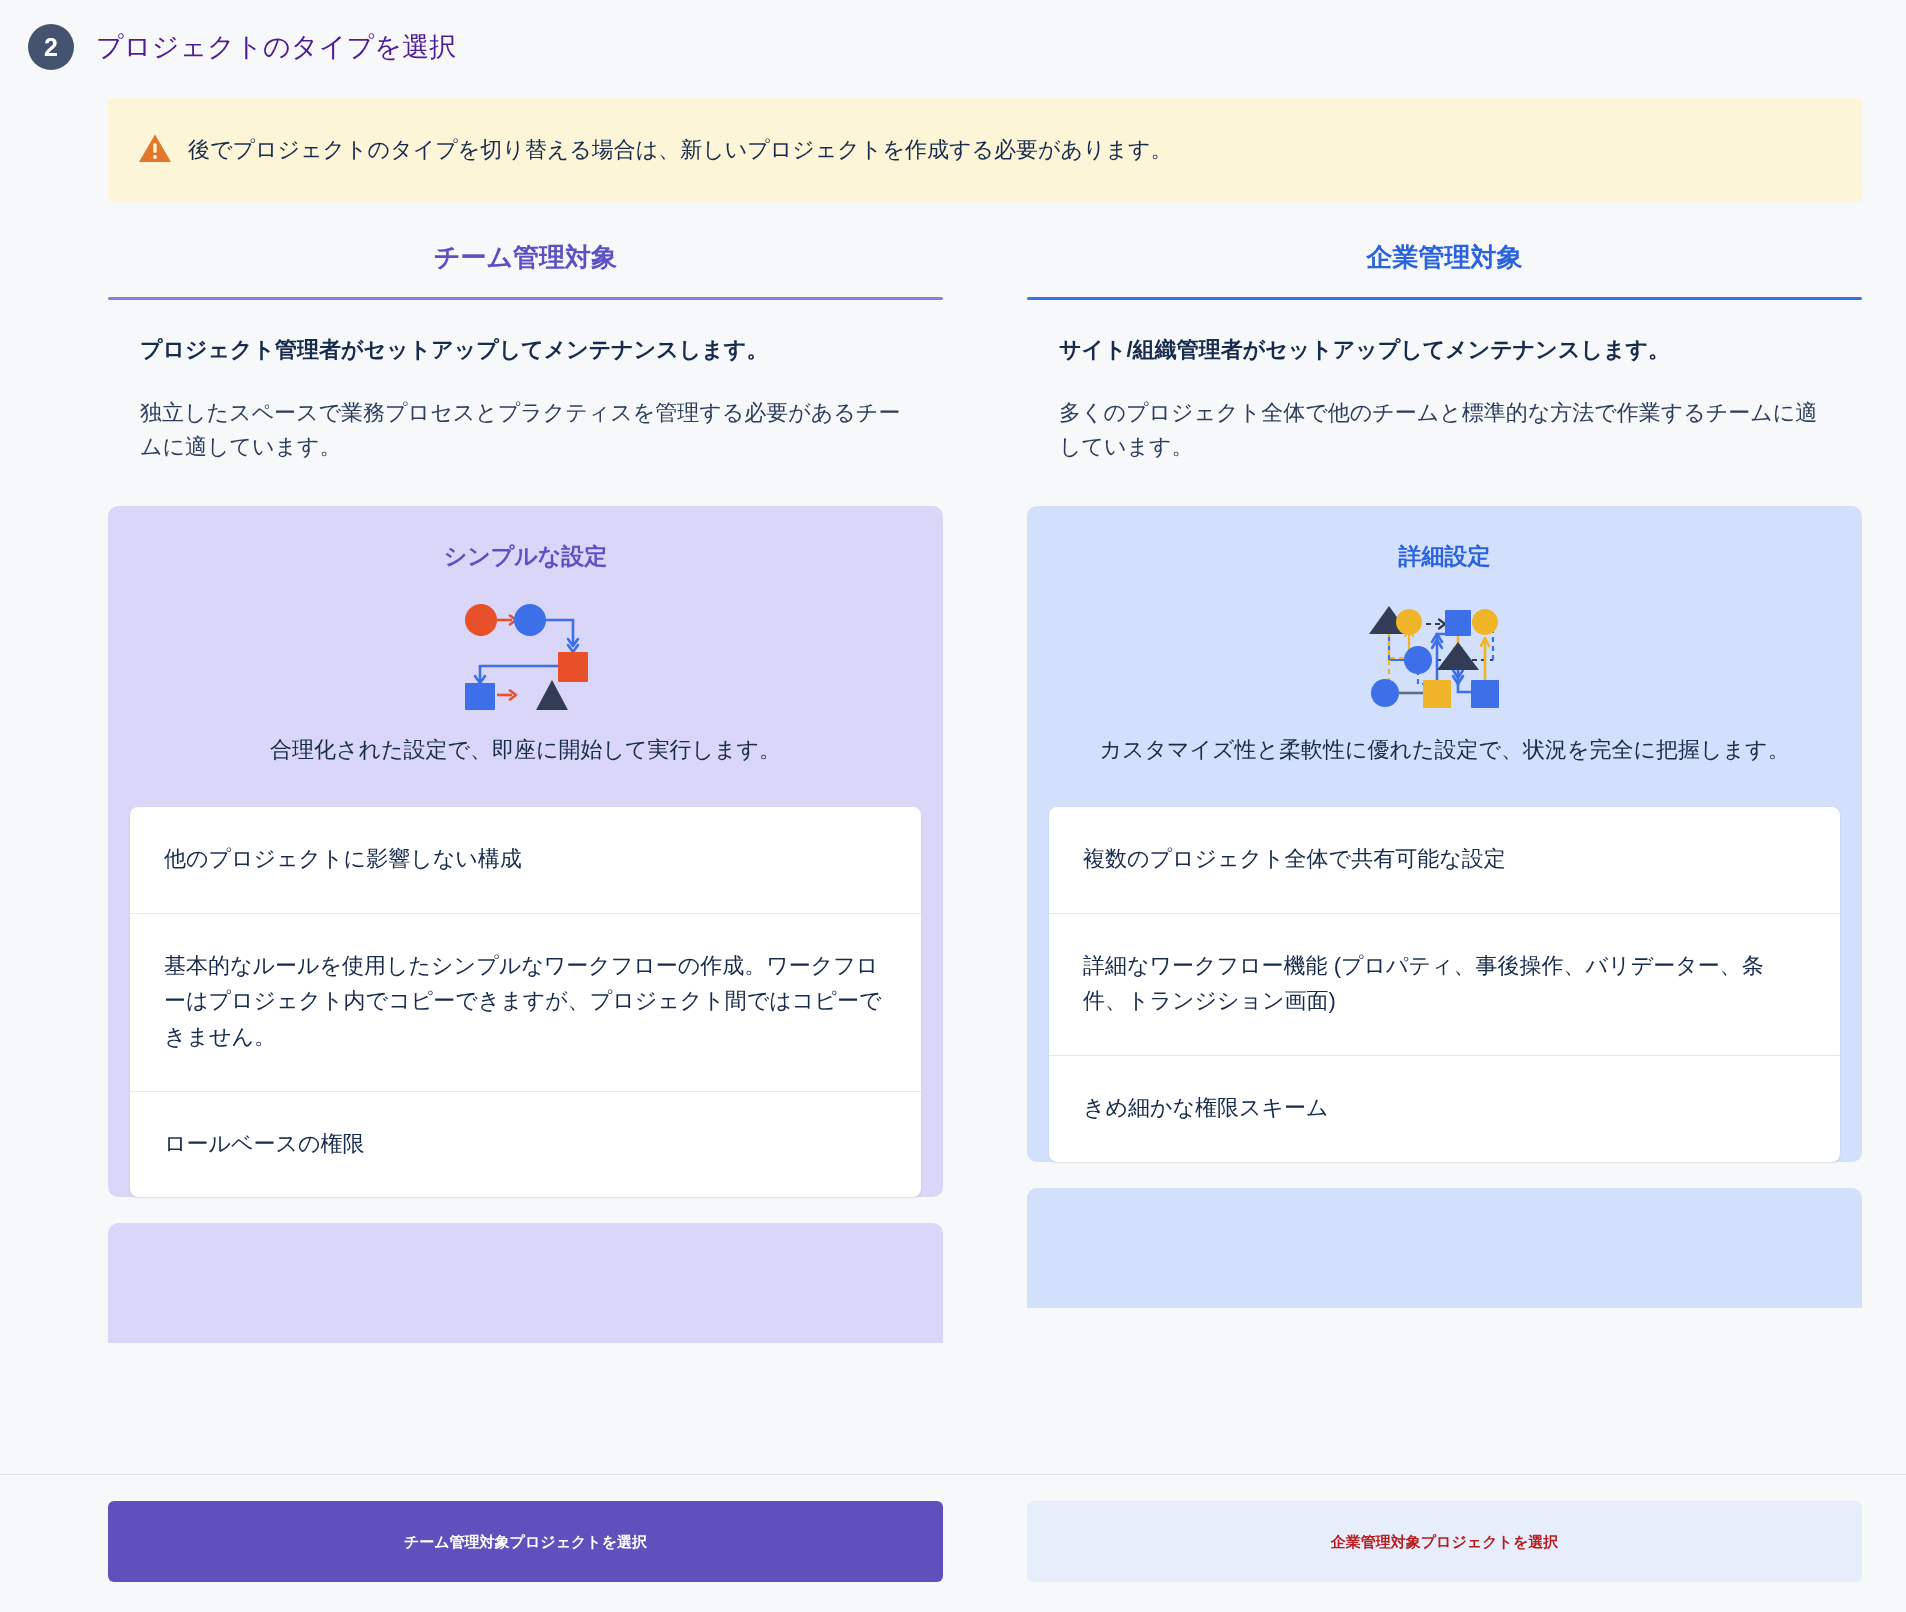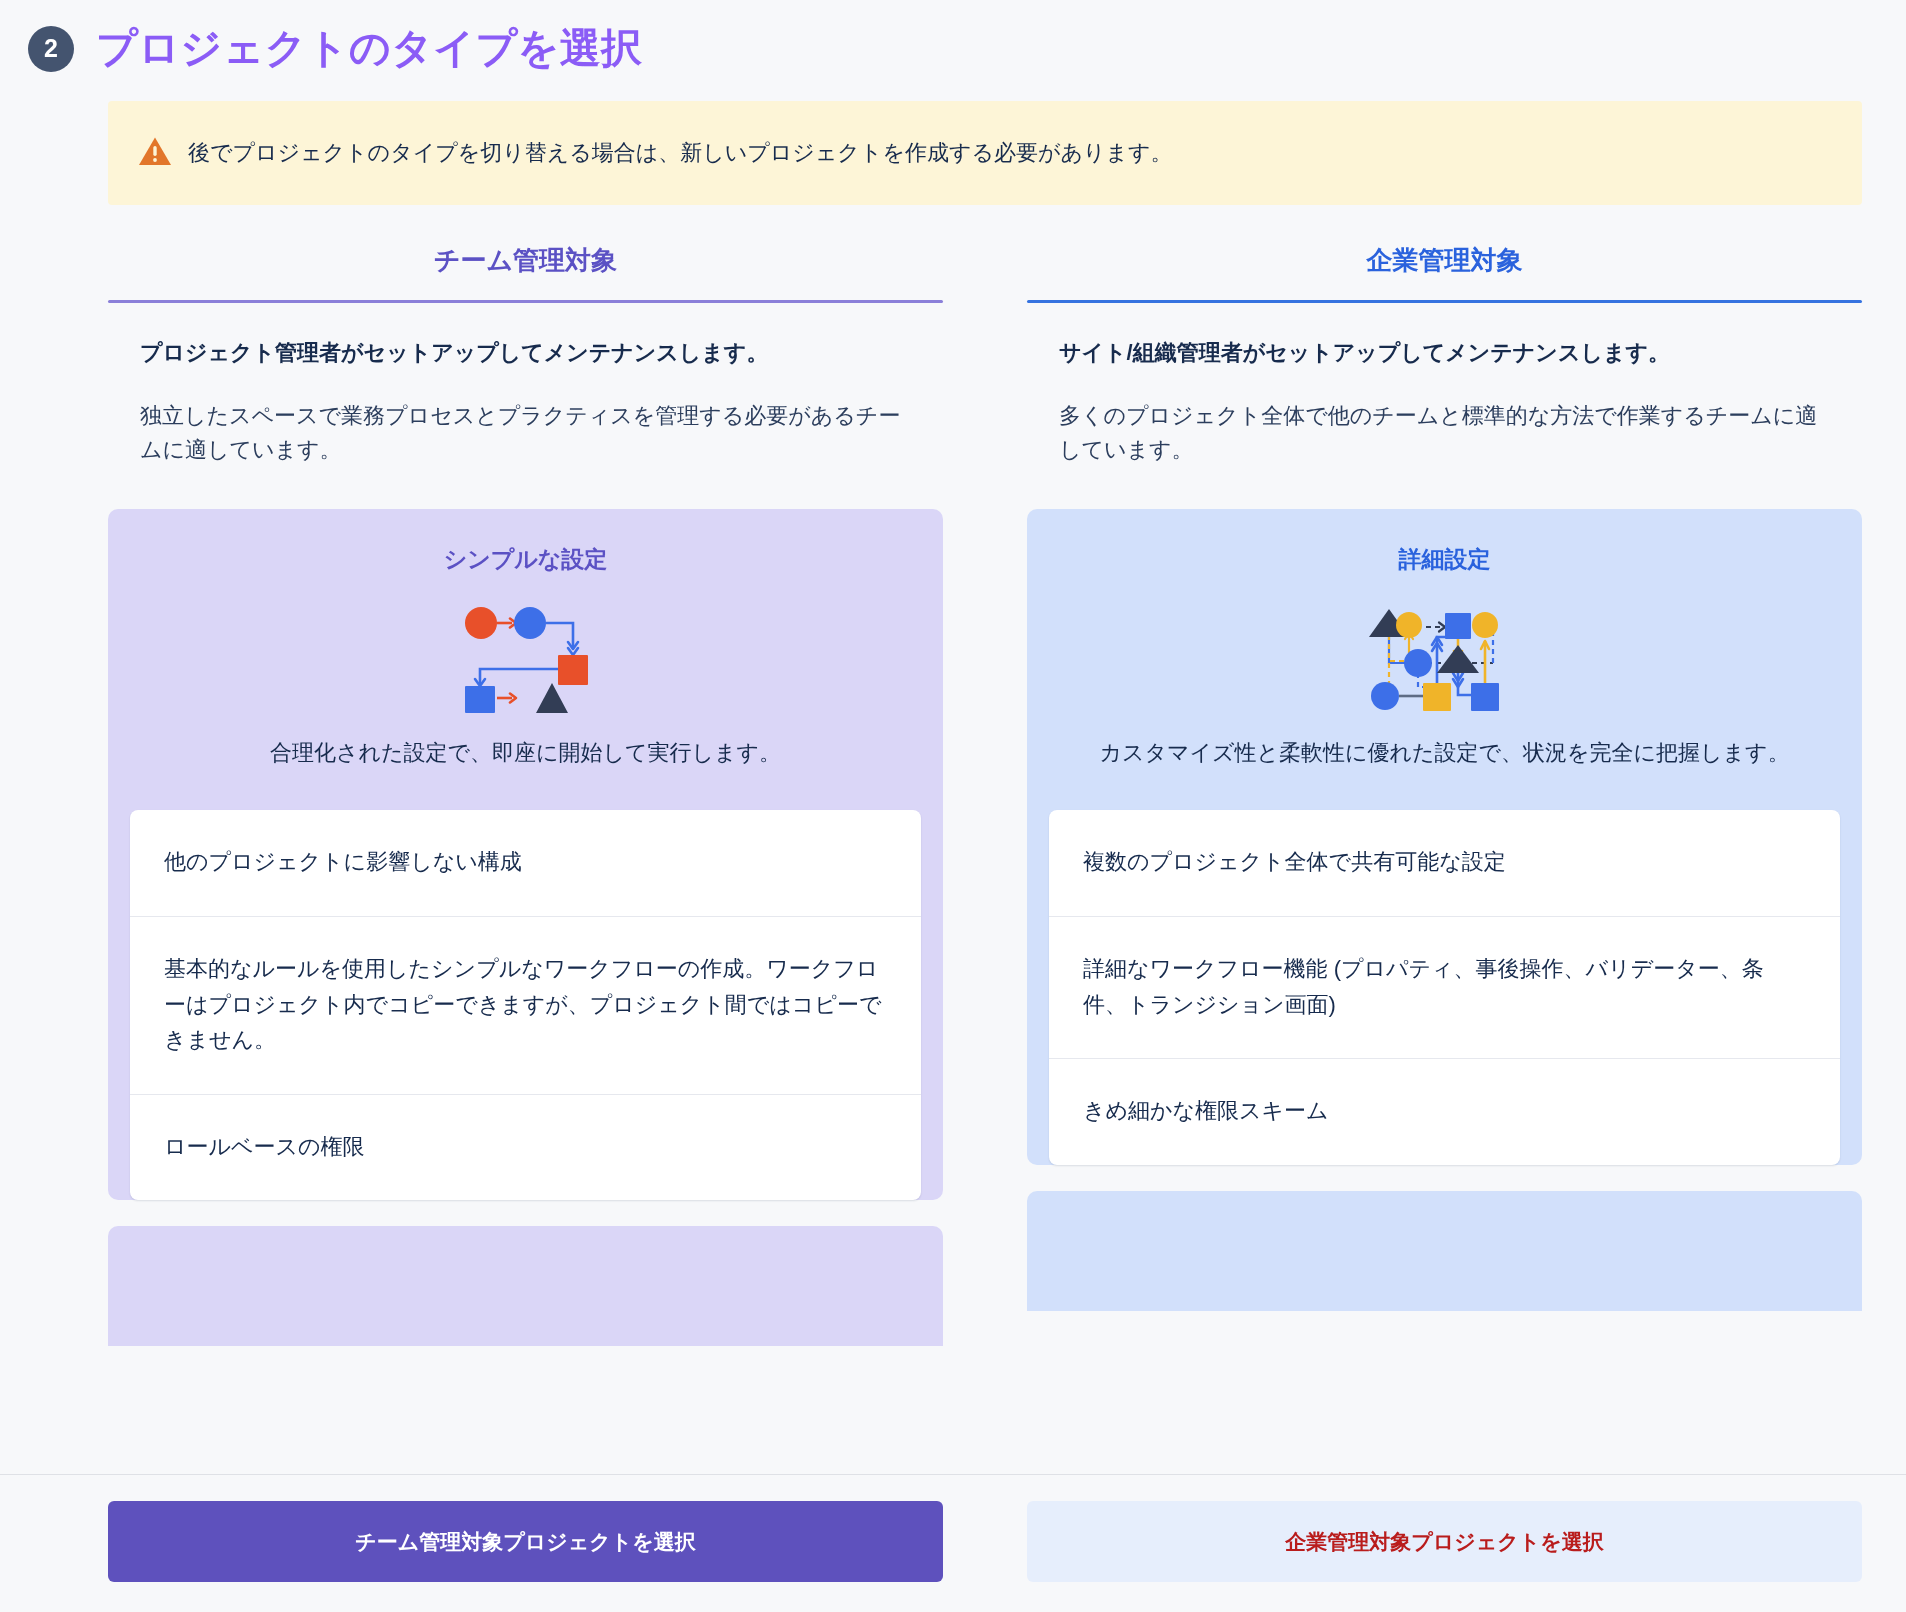--- a/index.html
+++ b/index.html
@@ -31,23 +31,23 @@
     color: #ffffff;
     font-size: 25px;
     font-weight: 700;
     display: flex;
     align-items: center;
     justify-content: center;
     flex: 0 0 auto;
     line-height: 1;
   }
   .page-title {
-    font-size: 41px;
-    font-weight: 700;
-    color: #8b5cf6;
+    font-size: 27px;
+    font-weight: 400;
+    color: #4c1d95;
     letter-spacing: .2px;
     line-height: 1.2;
     white-space: nowrap;
   }
 
   
   .banner-wrap { padding: 28px 44px 0 108px; }
   .banner {
     background: #fdf5d7;
     border-radius: 4px;
@@ -165,21 +165,21 @@
     background: #f7f8fa;
     border-top: 1px solid #dfe1e6;
     display: flex;
     gap: 84px;
     padding: 26px 44px 30px 108px;
   }
   .btn {
     flex: 1 1 0;
     border: none;
     border-radius: 6px;
-    font-size: 21px;
+    font-size: 15px;
     font-weight: 700;
     font-family: inherit;
     cursor: pointer;
     line-height: 1.2;
     padding: 0 20px;
   }
   .btn.primary  { background: #5e51bd; color: #ffffff; }
   .btn.secondary{ background: #e6eefc; color: #b91c1c; }
 </style>
 </head>

